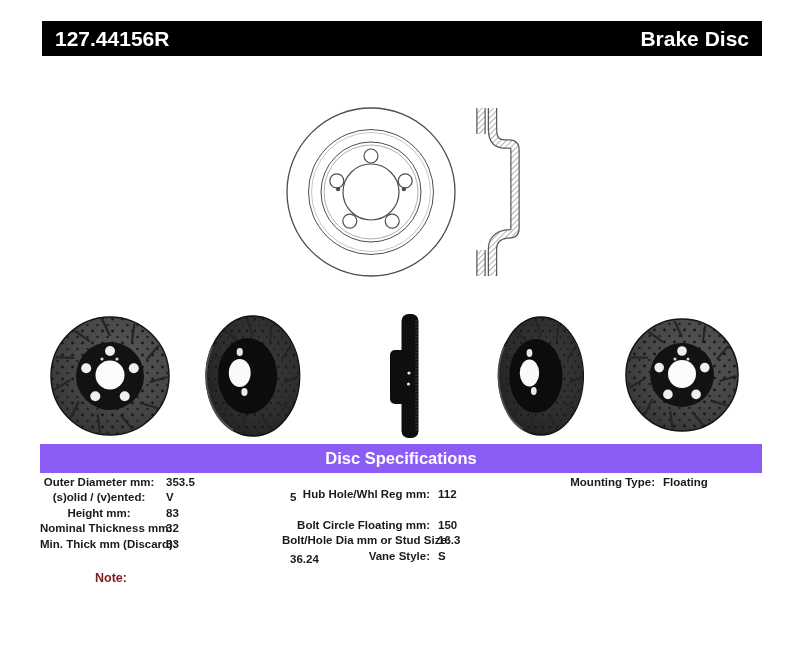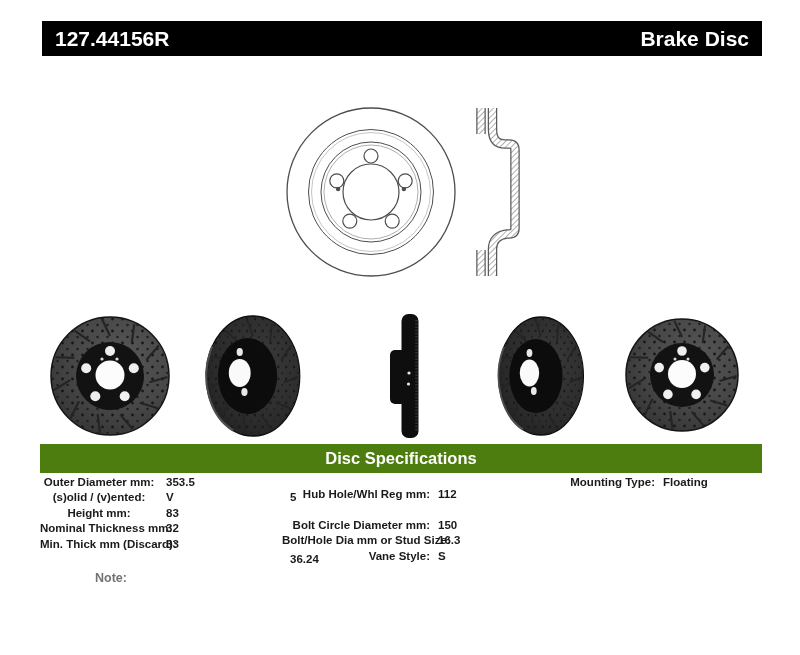--- a/index.html
+++ b/index.html
@@ -7,34 +7,34 @@
         font-family:"Liberation Sans", sans-serif;color:#111;}
   
   .topbar{position:absolute;left:42px;top:21px;width:720px;height:35px;background:#000;
           display:flex;justify-content:space-between;align-items:center;
           padding:0 13px;box-sizing:border-box;}
   .topbar span{color:#ffffff;font-weight:bold;font-size:21px;line-height:35px;white-space:nowrap;}
   
   .tech{position:absolute;left:283px;top:103px;}
   .photos{position:absolute;left:40px;top:308px;}
   
-  .specbar{position:absolute;left:40px;top:444px;width:722px;height:29px;background:#4d7c0f;
+  .specbar{position:absolute;left:40px;top:444px;width:722px;height:29px;background:#8b5cf6;
            display:flex;justify-content:center;align-items:center;}
   .specbar span{color:#fff;font-weight:bold;font-size:16.5px;}
   
   .col{position:absolute;top:475px;font-size:11.5px;font-weight:bold;color:#1a1a1a;}
   .col-left{left:40px;}
   .col-mid{left:282px;}
   .col-right{left:560px;}
   .row{display:flex;align-items:baseline;height:15.4px;line-height:15.4px;white-space:nowrap;}
   .col-left .lbl{width:118px;text-align:center;}
   .col-mid .lbl{width:148px;text-align:right;margin-top:12px;}
   .col-right .lbl{width:95px;text-align:right;}
   .val{margin-left:8px;text-align:right;}
-  .note{position:absolute;left:95px;top:571px;font-size:12.5px;font-weight:bold;color:#737373;}
+  .note{position:absolute;left:95px;top:571px;font-size:12.5px;font-weight:bold;color:#7f1d1d;}
 </style>
 </head>
 <body>
 
 <div class="page">
 
   <header class="topbar">
     <span>127.44156R</span>
     <span>Brake Disc</span>
   </header>
@@ -202,21 +202,21 @@
 
   <div class="col col-mid">
     <div class="row">
       <span class="lbl">Hub Hole/Whl Reg mm:</span>
       <span class="val">112</span>
     </div>
     <div class="row">
       <span class="val">5</span>
     </div>
     <div class="row">
-      <span class="lbl">Bolt Circle Diameter mm:</span>
+      <span class="lbl">Bolt Circle Floating mm:</span>
       <span class="val">150</span>
     </div>
     <div class="row">
       <span class="lbl">Bolt/Hole Dia mm or Stud Size:</span>
       <span class="val">16.3</span>
     </div>
     <div class="row">
       <span class="lbl">Vane Style:</span>
       <span class="val">S</span>
     </div>

